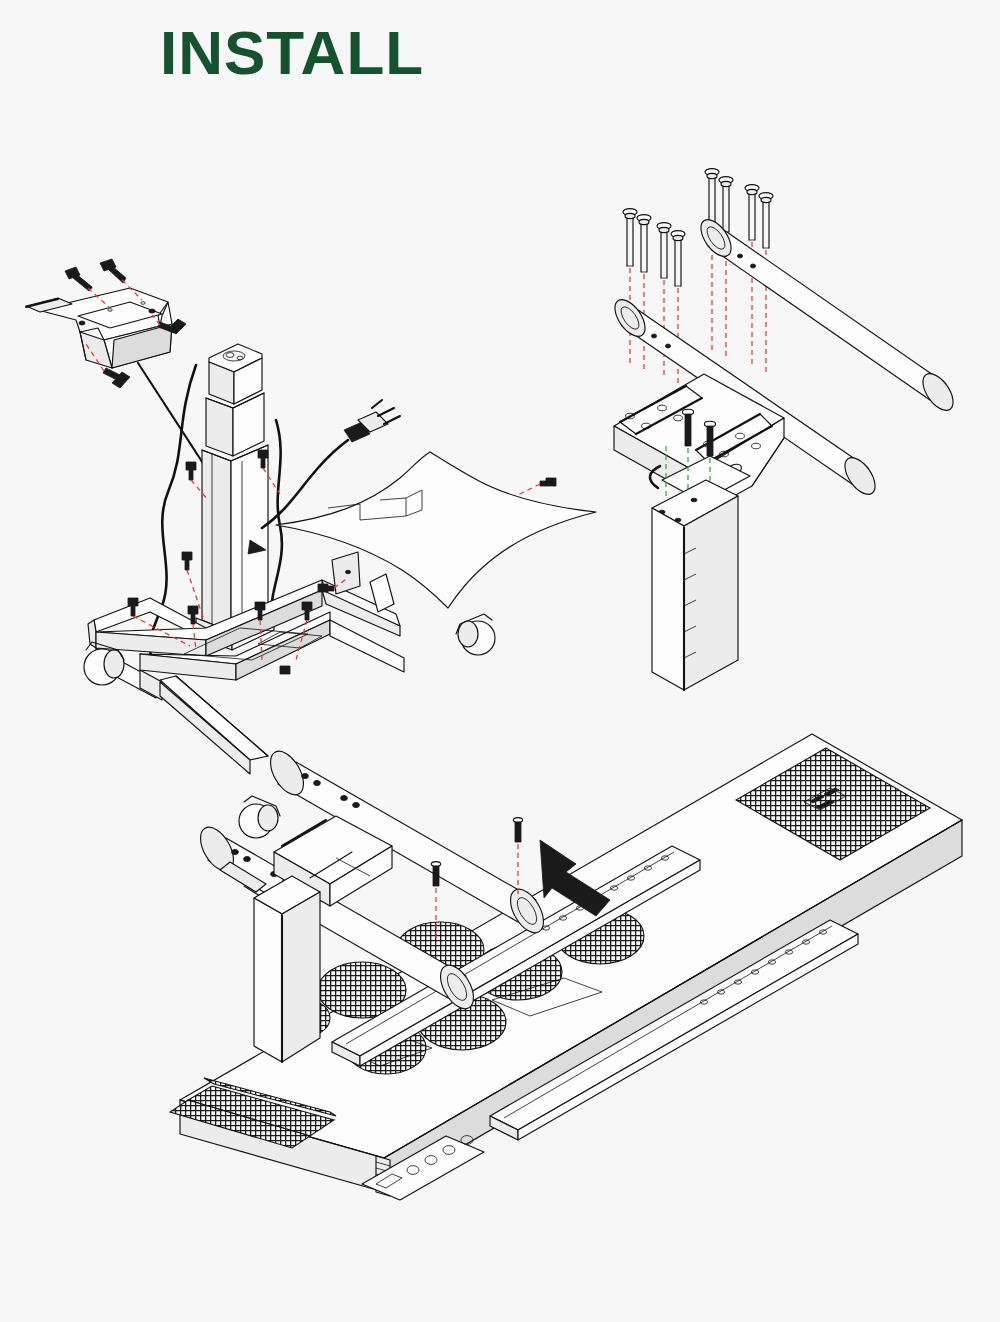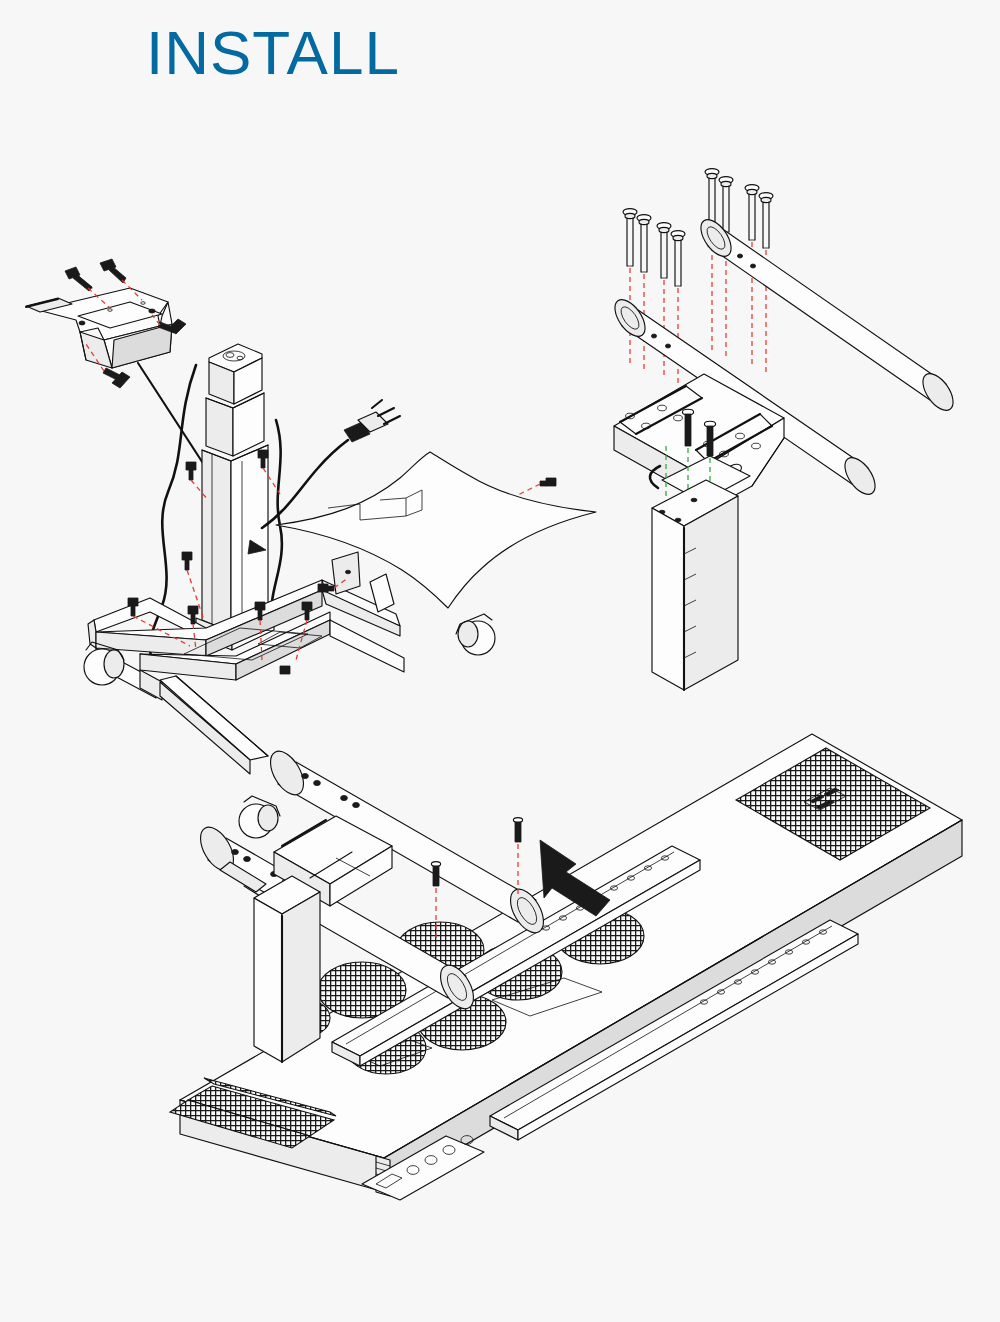--- a/index.html
+++ b/index.html
@@ -5,25 +5,25 @@
   html,body{margin:0;padding:0;}
   body{
     width:1000px;height:1322px;
     background:#f7f7f7;
     font-family:"Liberation Sans", sans-serif;
     overflow:hidden;
     position:relative;
   }
   #page-title{
     position:absolute;
-    left:146px; top:22px;
+    left:160px; top:22px;
     font-size:62px;
-    font-weight:400;
+    font-weight:700;
     letter-spacing:1px;
-    color:#0369a1;
+    color:#14532d;
     line-height:1;
     user-select:none;
   }
   .figure{position:absolute;}
   #fig-base      {left:0px;   top:120px; width:620px; height:640px;}
   #fig-crossbar  {left:600px; top:150px; width:400px; height:560px;}
   #fig-desktop   {left:140px; top:700px; width:860px; height:620px;}
   .figure svg{display:block;width:100%;height:100%;overflow:visible;}
   .ln{fill:none;stroke:#111;stroke-width:1.15;stroke-linejoin:round;stroke-linecap:round;}
   .ln-thin{fill:none;stroke:#111;stroke-width:0.8;stroke-linejoin:round;}

